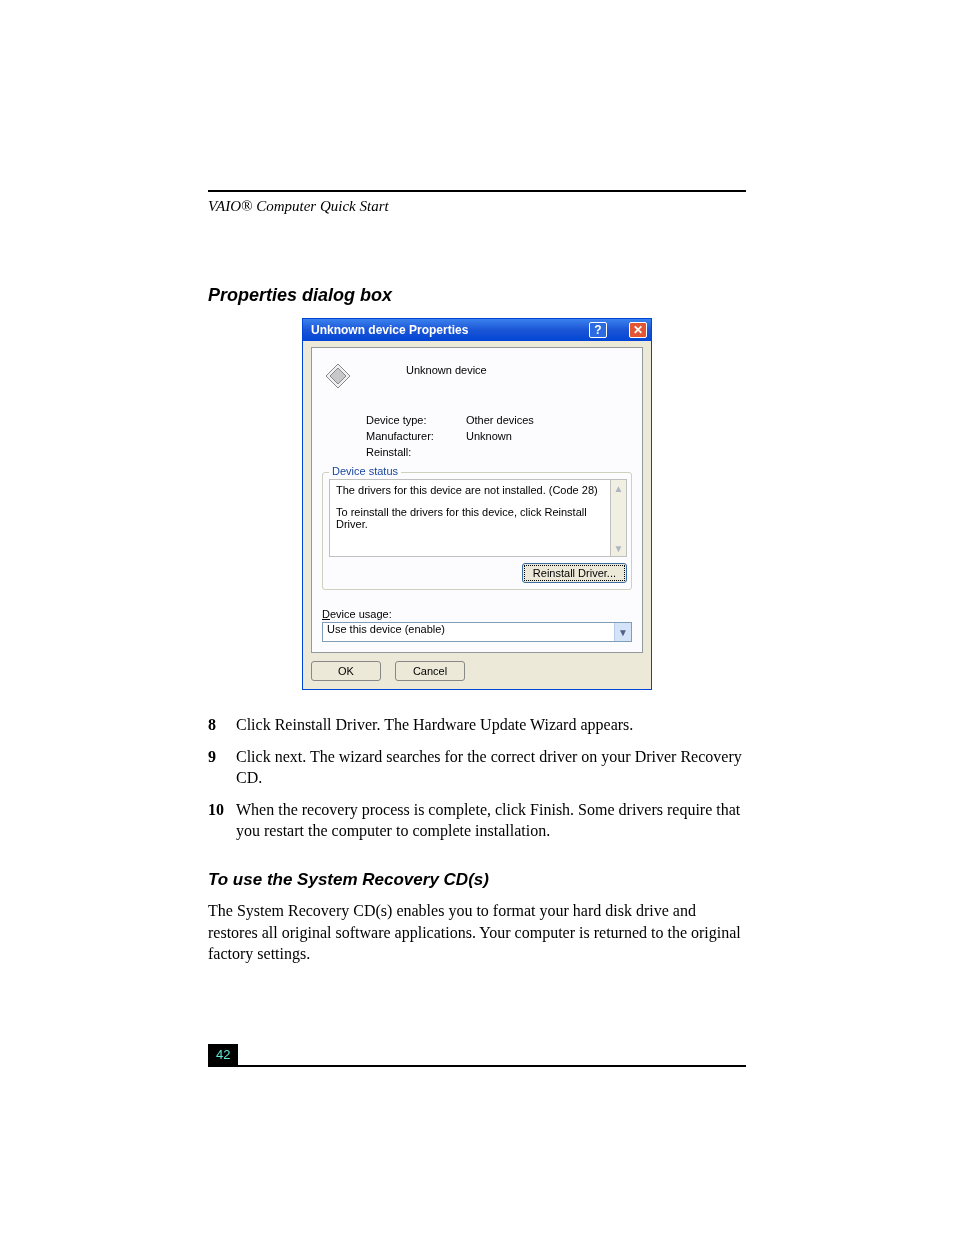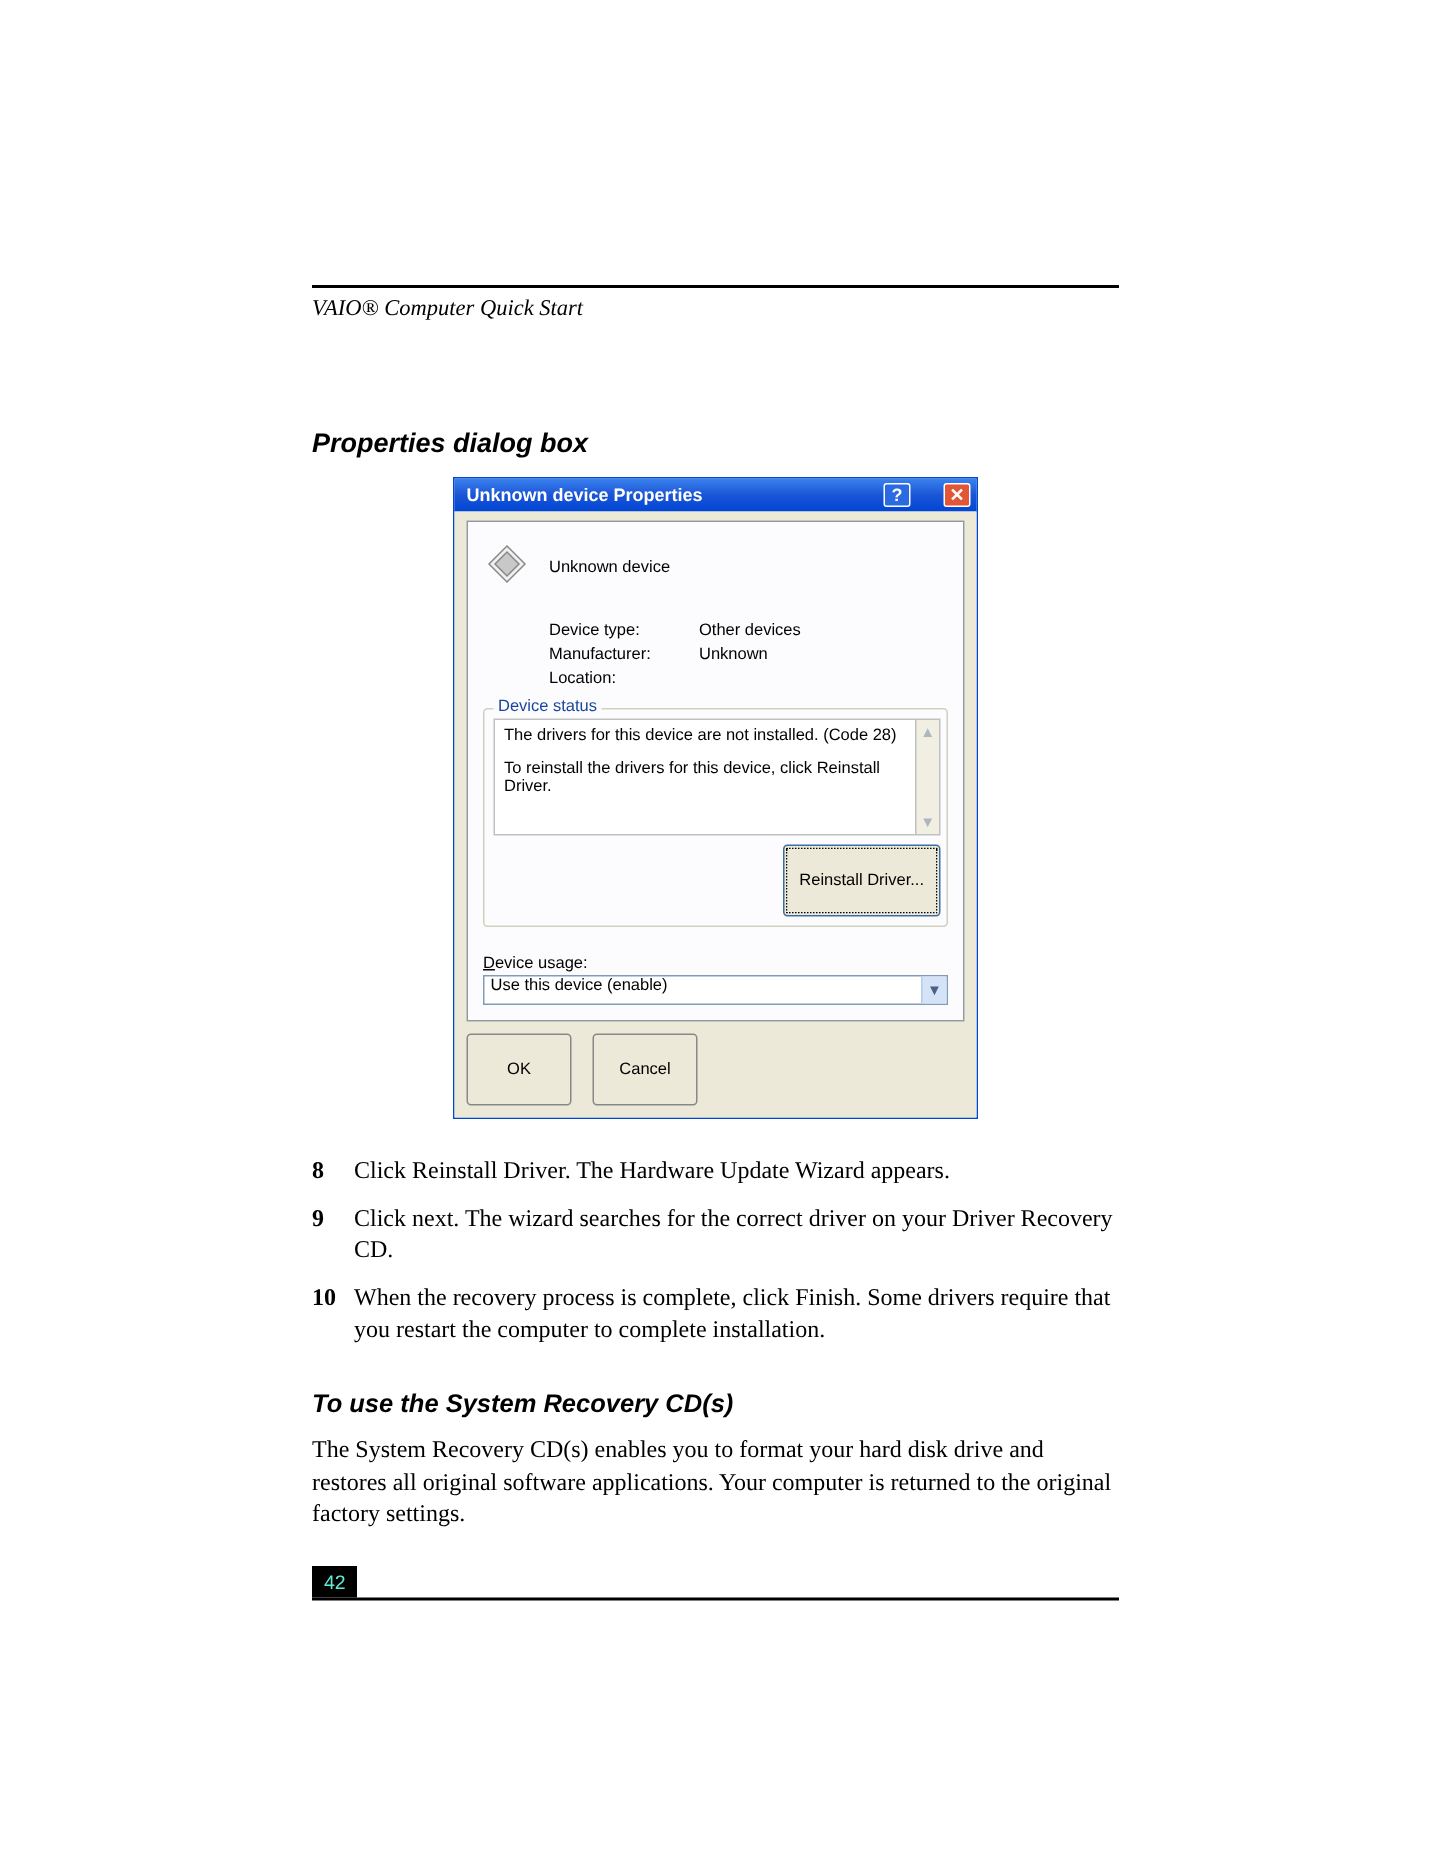--- a/index.html
+++ b/index.html
@@ -104,22 +104,23 @@
     z-index: 3;
   }
   .tab-panel {
     border: 1px solid #919b9c;
     background: #fcfcfe;
     padding: 12px 10px 10px 10px;
     position: relative;
   }
   .device-header {
     display: flex;
-    align-items: center;
+    align-items: flex-start;
     margin-bottom: 22px;
+    gap: 40px;
   }
   .device-icon {
     width: 32px;
     height: 32px;
     margin-right: 12px;
     display:flex;
     align-items:center;
     justify-content:center;
   }
   .device-name { padding-top: 4px; }
@@ -170,21 +171,21 @@
     justify-content:center;
     color:#aeb6c3;
     font-size:10px;
   }
   .status-line { margin-bottom: 10px; }
   .reinstall-row { text-align: right; margin-top: 6px; }
   .win-btn {
     background: #ece9d8;
     border: 1px solid #888;
     border-radius: 3px;
-    padding: 17px 10px;
+    padding: 3px 10px;
     font-family: Tahoma, Arial, sans-serif;
     font-size: 11px;
     min-width: 70px;
   }
   .reinstall-btn {
     border: 1px solid #3a6ea5;
     outline: 1px dotted #000;
     outline-offset: -3px;
   }
   .usage-label {
@@ -298,21 +299,21 @@
           <div class="info-grid">
             <div class="info-row">
               <div class="info-label">Device type:</div>
               <div>Other devices</div>
             </div>
             <div class="info-row">
               <div class="info-label">Manufacturer:</div>
               <div>Unknown</div>
             </div>
             <div class="info-row">
-              <div class="info-label">Location:</div>
+              <div class="info-label">Reinstall:</div>
               <div></div>
             </div>
           </div>
           <div class="status-group">
             <span class="status-legend">Device status</span>
             <div class="status-box">
               <div class="status-line">The drivers for this device are not installed. (Code 28)</div>
               <div class="status-line">To reinstall the drivers for this device, click Reinstall Driver.</div>
               <div class="scroll">
                 <div class="scroll-arrow">▲</div>

